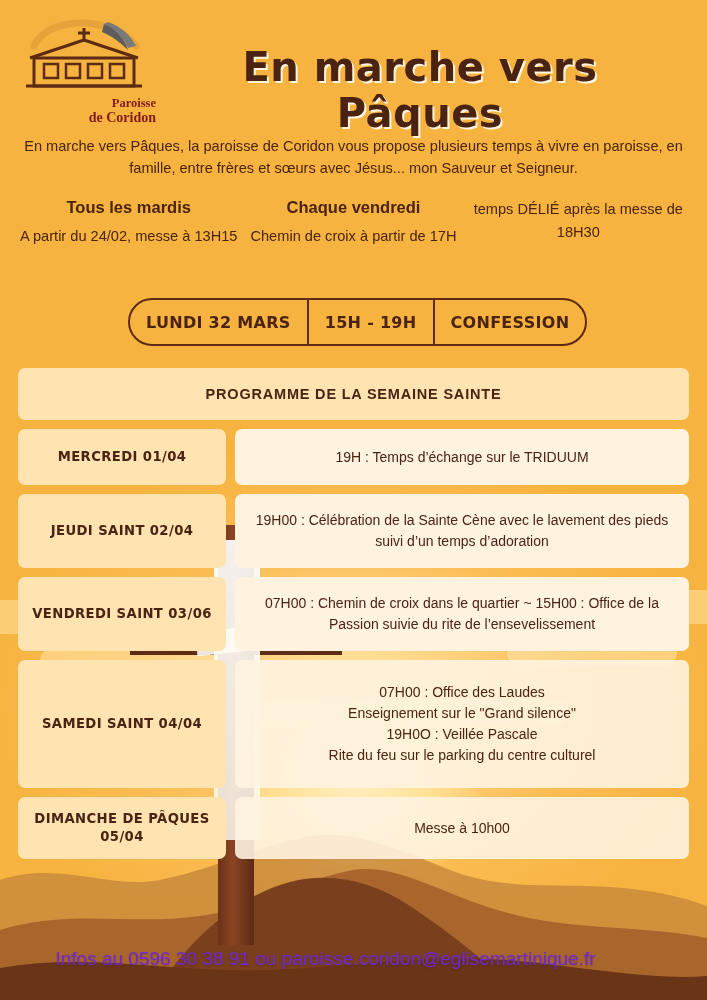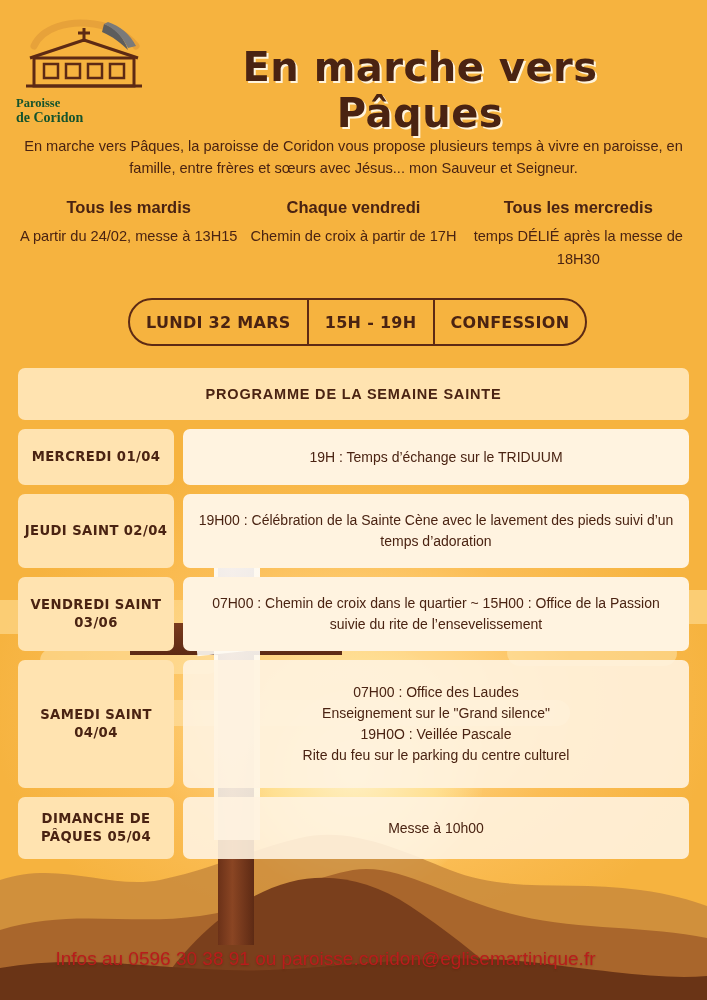--- a/index.html
+++ b/index.html
@@ -61,22 +61,22 @@
     width: 82px; height: 24px;
     background: rgba(255,252,243,.9);
     transform: rotate(-6deg);
   }
 
   
   .logo {
     position: absolute; left: 16px; top: 18px; width: 140px; height: 100px;
   }
   .logo-text {
-    position: absolute; left: 0; top: 78px; width: 140px; text-align: left;
-    color: #14532d; font-size: 12.5px; line-height: 1.15; font-weight: 700;
+    position: absolute; left: 0; top: 78px; width: 140px; text-align: right;
+    color: #7f1d1d; font-size: 12.5px; line-height: 1.15; font-weight: 700;
     font-family: "Liberation Serif", serif;
   }
   .logo-text .l2 { font-size: 14px; }
 
   
   .title {
     position: absolute; left: 160px; top: 44px; width: 520px;
     text-align: center;
     font-family: "DejaVu Sans", sans-serif;
     font-weight: 700;
@@ -122,21 +122,21 @@
     background: #ffe3b0;
     border-radius: 7px;
     height: 52px; display: flex; align-items: center; justify-content: center;
     font-family: Liberation Sans, sans-serif;
     font-weight: 700; font-size: 14.5px; letter-spacing: .8px; color: #4a2312;
   }
   .prog-row {
     display: flex; margin-top: 9px; gap: 9px; align-items: stretch;
   }
   .cell-day {
-    width: 156px; background: #ffe3b0; border-radius: 7px;
+    width: 208px; background: #ffe3b0; border-radius: 7px;
     display: flex; align-items: center; justify-content: center; text-align: center;
     font-family: "DejaVu Sans", sans-serif;
     font-weight: 700; font-size: 13.2px; color: #4a2312; letter-spacing: .4px;
     line-height: 1.35; padding: 10px 6px;
   }
   .cell-info {
     flex: 1; background: #fff3e0; border-radius: 7px;
     display: flex; align-items: center; justify-content: center; text-align: center;
     font-size: 14px; color: #4a2312; line-height: 1.5; padding: 12px 14px;
     white-space: pre-line;
@@ -144,21 +144,21 @@
   .r1 .cell-day, .r1 .cell-info { min-height: 56px; }
   .r2 .cell-day, .r2 .cell-info { min-height: 74px; }
   .r3 .cell-day, .r3 .cell-info { min-height: 74px; }
   .r4 .cell-day, .r4 .cell-info { min-height: 128px; }
   .r5 .cell-day, .r5 .cell-info { min-height: 62px; }
   .r4 .cell-info, .r5 .cell-info { background: rgba(255,243,224,.9); }
 
   
   .footer {
     position: absolute; left: 0; bottom: 30px; width: 651px;
-    text-align: center; color: #b91c1c; font-size: 19px; font-weight: 400;
+    text-align: center; color: #6d28d9; font-size: 19px; font-weight: 400;
     text-shadow: 0 1px 2px rgba(80,30,10,.35);
   }
 </style>
 </head>
 <body>
 
 <div class="poster">
 
   <div class="sky-glow"></div>
   <div class="sun"></div>
@@ -208,21 +208,20 @@
   <div class="cols">
     <div class="col">
       <h3>Tous les mardis</h3>
       <p>A partir du 24/02, messe à 13H15</p>
     </div>
     <div class="col">
       <h3>Chaque vendredi</h3>
       <p>Chemin de croix à partir de 17H</p>
     </div>
     <div class="col">
-      <h3>Tous les mercredis</h3>
       <p>temps DÉLIÉ après la messe de 18H30</p>
     </div>
   </div>
 
   <div class="pill">
     <div>LUNDI 32 MARS</div>
     <div>15H - 19H</div>
     <div>CONFESSION</div>
   </div>
 

